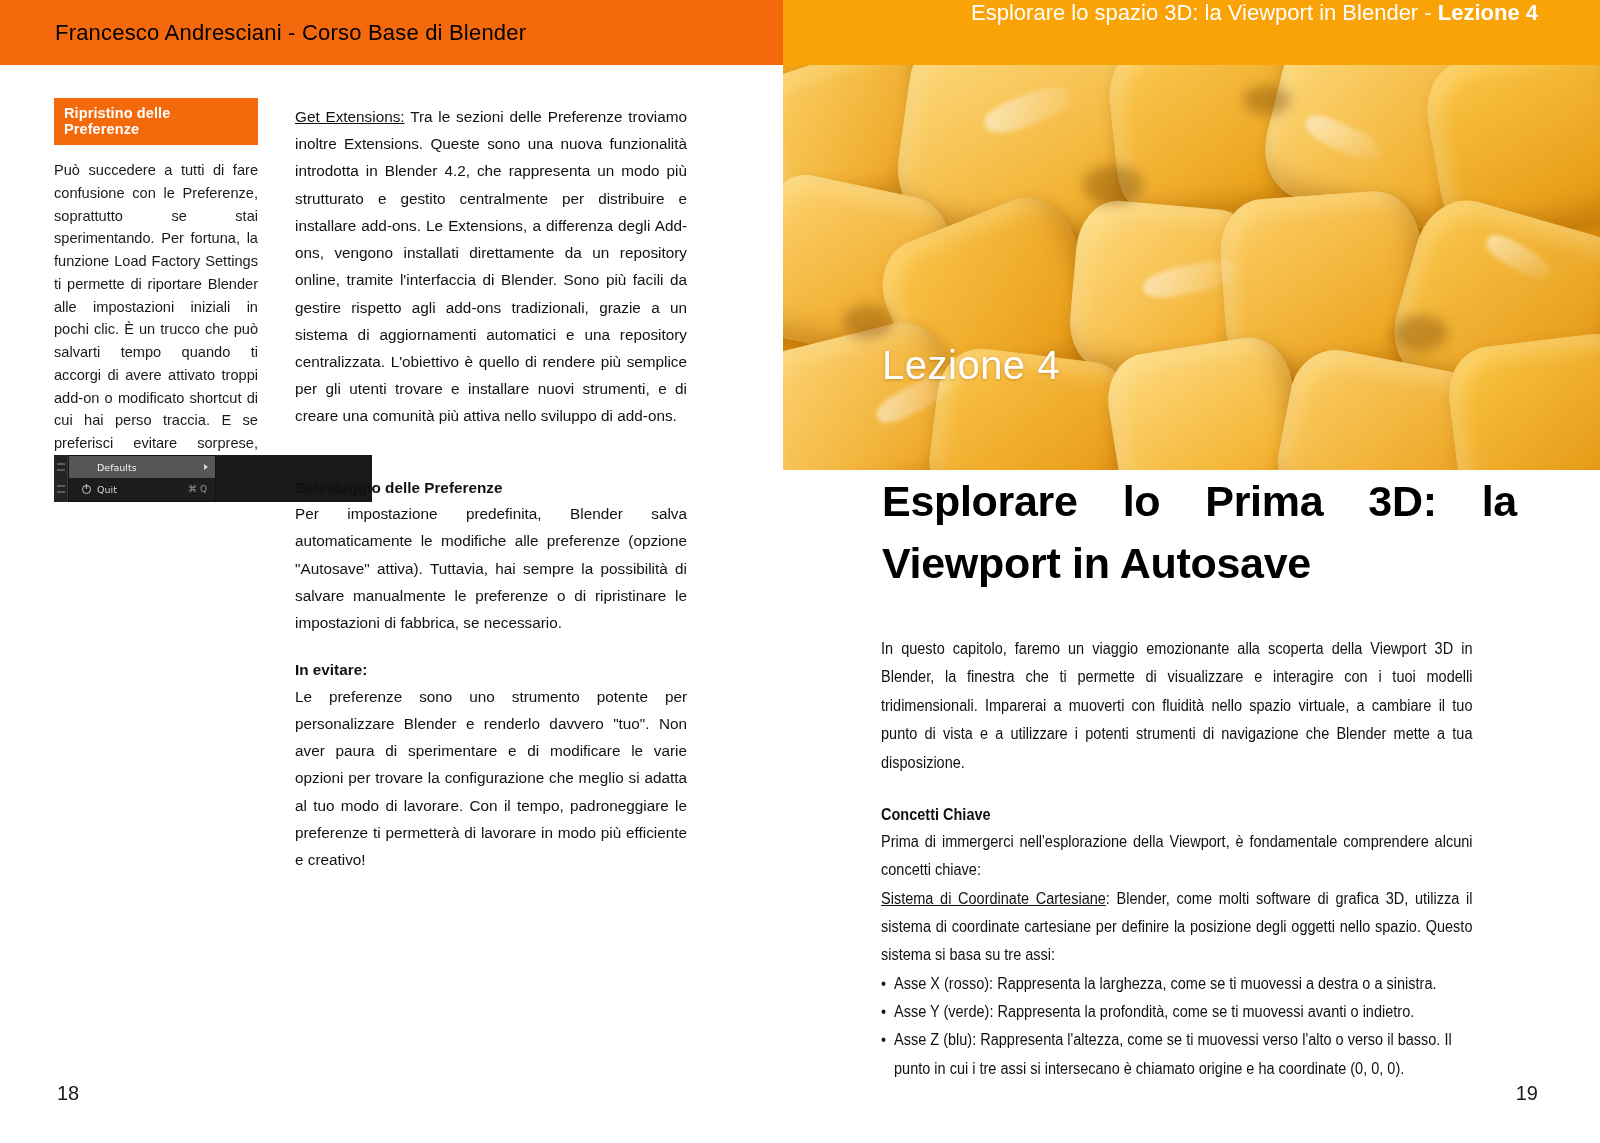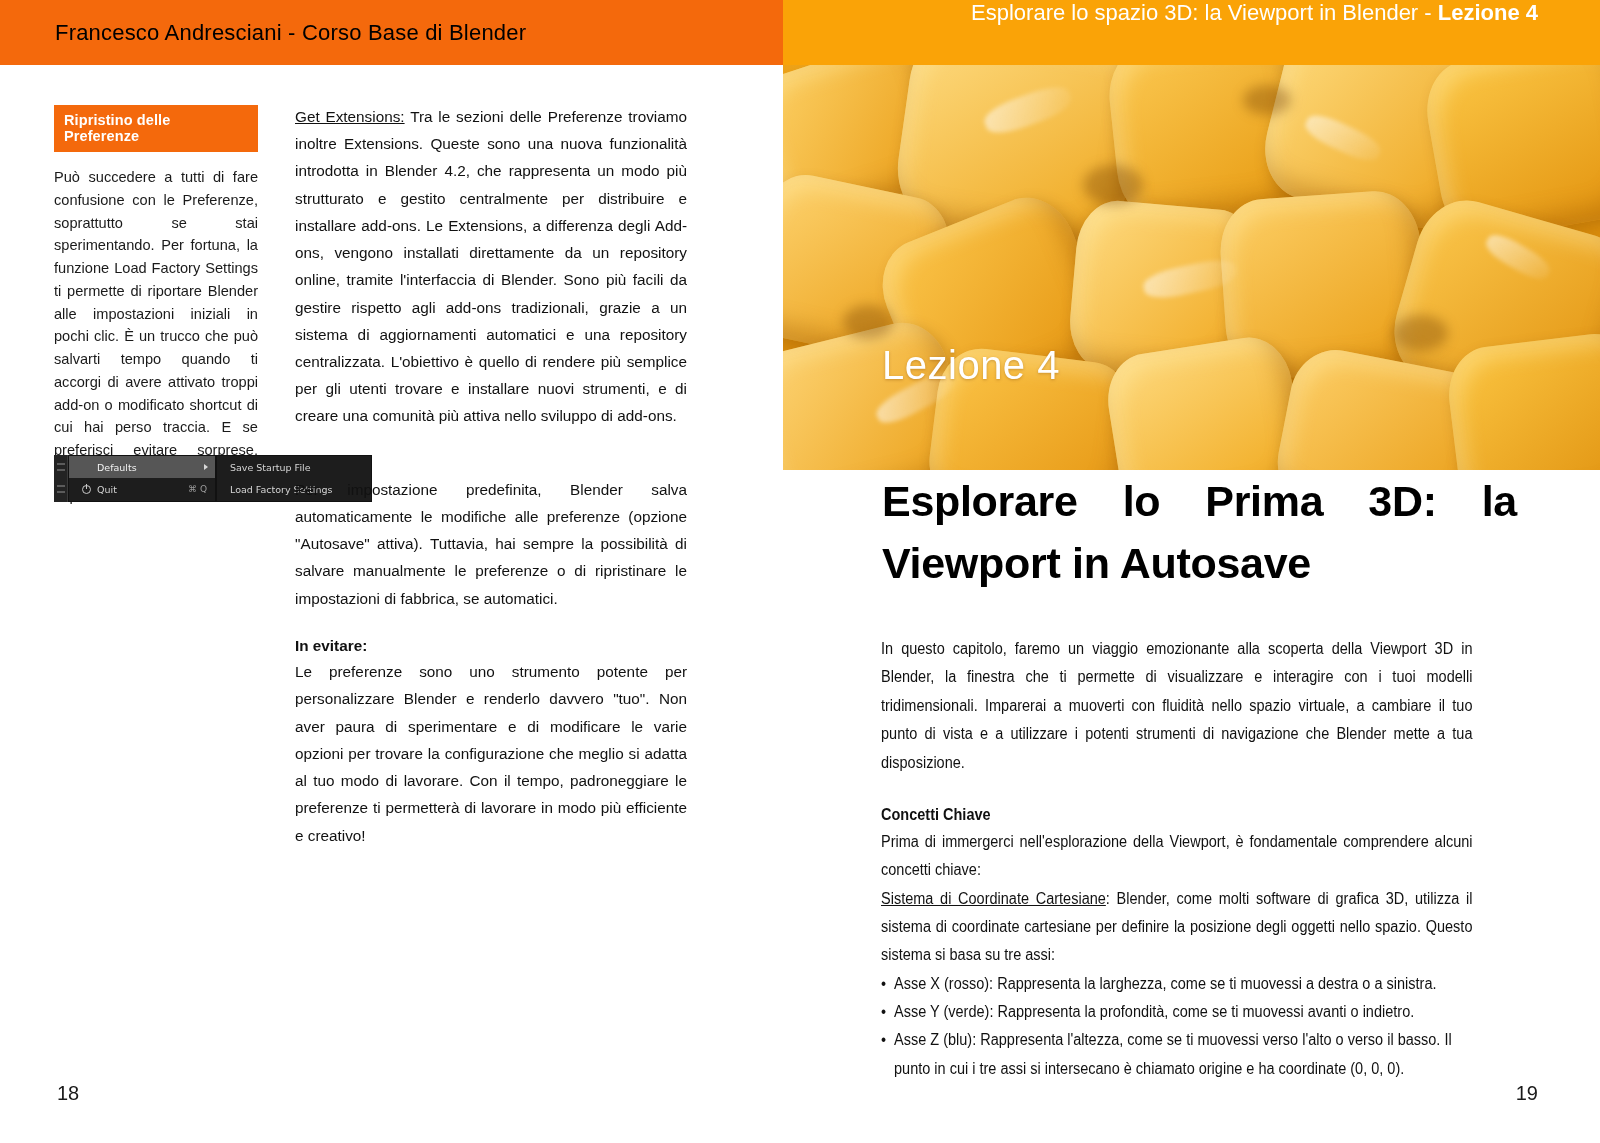--- a/index.html
+++ b/index.html
@@ -59,21 +59,21 @@
   .page-left {
     position: absolute;
     left: 0; top: 65px;
     width: 783px; height: 1078px;
     background: #ffffff;
   }
 
   
   .sidebar {
     position: absolute;
-    left: 54px; top: 40px;
+    left: 54px; top: 33px;
     width: 204px;
   }
   .sidebar-title-box {
     background: #f4690c;
     padding: 7px 10px 8px 10px;
     margin-bottom: 14px;
   }
   .sidebar-title-text {
     color: #ffffff;
     font-size: 14.5px;
@@ -348,36 +348,29 @@
           <span>Defaults</span>
           <span class="arrow"></span>
         </div>
         <div class="menu-row">
           <span class="power-icon"></span>
           <span>Quit</span>
           <span class="shortcut">⌘ Q</span>
         </div>
       </div>
 
-      <div class="menu-col-right">
-        <div class="menu-row">
-          <span>Save Startup File</span>
-        </div>
-        <div class="menu-row">
-          <span>Load Factory Settings</span>
-        </div>
-      </div>
     </div>
 
     <div class="col-main">
       <div class="body-par"><span class="u">Get Extensions:</span><span> Tra le sezioni delle Preferenze troviamo inoltre Extensions. Queste sono una nuova funzionalità introdotta in Blender 4.2, che rappresenta un modo più strutturato e gestito centralmente per distribuire e installare add-ons. Le Extensions, a differenza degli Add-ons, vengono installati direttamente da un repository online, tramite l'interfaccia di Blender. Sono più facili da gestire rispetto agli add-ons tradizionali, grazie a un sistema di aggiornamenti automatici e una repository centralizzata. L'obiettivo è quello di rendere più semplice per gli utenti trovare e installare nuovi strumenti, e di creare una comunità più attiva nello sviluppo di add-ons.</span></div>
 
       <div class="gap-lg"></div>
 
-      <div class="body-par">Per impostazione predefinita, Blender salva automaticamente le modifiche alle preferenze (opzione "Autosave" attiva). Tuttavia, hai sempre la possibilità di salvare manualmente le preferenze o di ripristinare le impostazioni di fabbrica, se automatici.</div>
+      <div class="sec-head">Salvataggio delle Preferenze</div>
+      <div class="body-par">Per impostazione predefinita, Blender salva automaticamente le modifiche alle preferenze (opzione "Autosave" attiva). Tuttavia, hai sempre la possibilità di salvare manualmente le preferenze o di ripristinare le impostazioni di fabbrica, se necessario.</div>
 
       <div class="gap-md"></div>
 
       <div class="sec-head">In evitare:</div>
       <div class="body-par">Le preferenze sono uno strumento potente per personalizzare Blender e renderlo davvero "tuo". Non aver paura di sperimentare e di modificare le varie opzioni per trovare la configurazione che meglio si adatta al tuo modo di lavorare. Con il tempo, padroneggiare le preferenze ti permetterà di lavorare in modo più efficiente e creativo!</div>
     </div>
 
     <div class="folio folio-left">18</div>
   </div>
 

